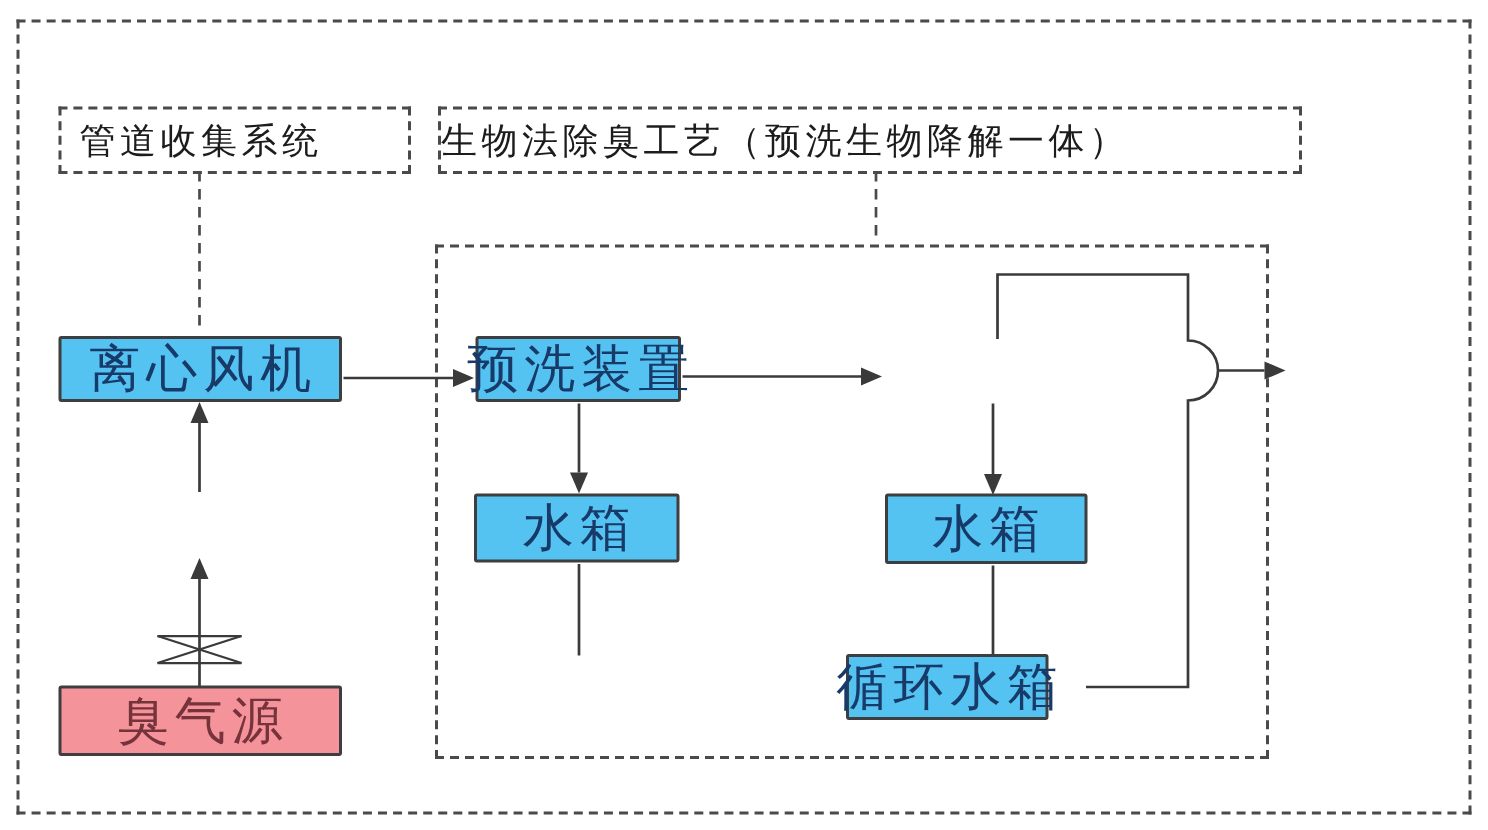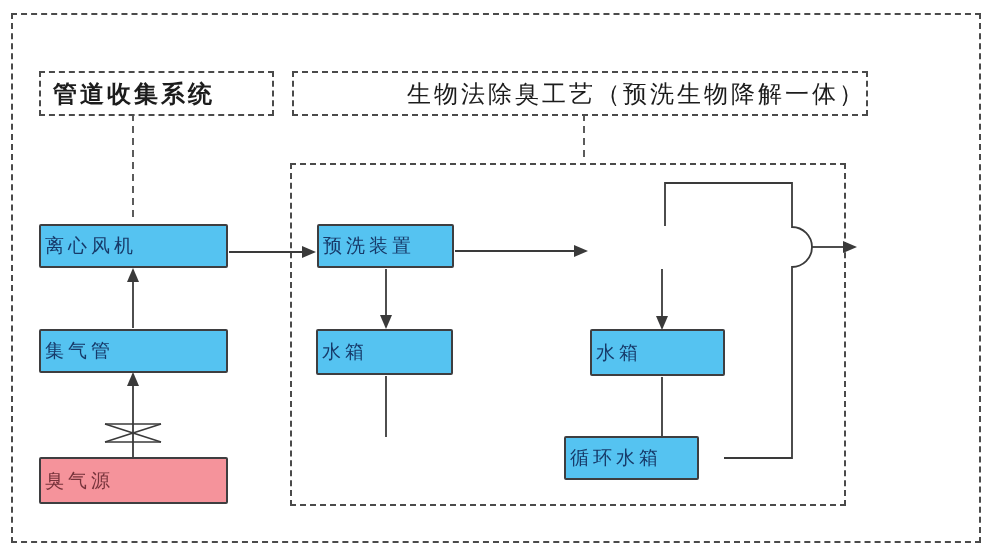--- a/index.html
+++ b/index.html
@@ -5,35 +5,35 @@
   html,body{margin:0;padding:0;background:var(--background,#fff);}
   body{font-family:"Liberation Serif","DejaVu Serif",serif;}
   #stage{position:relative;width:992px;height:553px;background:var(--background,#fff);overflow:hidden;}
 
   .outer-frame{position:absolute;left:11px;top:13px;width:966px;height:526px;
     border:2px dashed var(--dash,#4a4a4a);}
 
   .group-label{position:absolute;border:2px dashed var(--dash,#4a4a4a);
     display:flex;align-items:center;color:var(--label-text,#1c1c1c);
     font-size:24px;letter-spacing:3px;white-space:nowrap;background:var(--background,#fff);}
-  #pipeline-label{left:39px;top:71px;width:219px;height:41px;padding-left:12px;font-weight:bold;}
-  #process-label{left:292px;top:71px;width:572px;height:41px;justify-content:flex-end;}
+  #pipeline-label{left:39px;top:71px;width:219px;height:41px;padding-left:12px;}
+  #process-label{left:292px;top:71px;width:572px;height:41px;justify-content:flex-start;}
 
   .process-box{position:absolute;left:290px;top:163px;width:552px;height:339px;
     border:2px dashed var(--dash,#4a4a4a);}
 
   svg.wires{position:absolute;left:0;top:0;z-index:1;}
   .ln{stroke:var(--line,#3a3a3a);stroke-width:1.8;fill:none;}
   .dashln{stroke:var(--dash,#4a4a4a);stroke-width:1.8;stroke-dasharray:7 5;fill:none;}
   .ah{fill:var(--line,#3a3a3a);stroke:none;}
   .valve line{stroke:var(--line,#3a3a3a);stroke-width:1.5;}
 
   .node{position:absolute;z-index:2;border:2px solid var(--box-border,#3e3e40);
-    border-radius:2px;display:flex;align-items:center;justify-content:flex-start;
-    font-size:19px;letter-spacing:4px;text-indent:4px;white-space:nowrap;}
+    border-radius:2px;display:flex;align-items:center;justify-content:center;
+    font-size:34px;letter-spacing:4px;text-indent:4px;white-space:nowrap;}
   .node.blue{background:var(--blue-fill,#55c3f1);color:var(--blue-text,#173a69);}
   .node.pink{background:var(--pink-fill,#f5939b);color:var(--pink-text,#76333b);}
   .node.orange{background:var(--orange-fill,#fbcb8e);color:var(--orange-text,#6b4512);}
 </style>
 </head>
 <body>
 
 <div id="stage">
 
   <div class="outer-frame"></div>
@@ -83,23 +83,20 @@
 
   <div class="group-label" id="process-label">
     <span>生物法除臭工艺（预洗生物降解一体）</span>
   </div>
 
   <div class="process-box"></div>
 
   <div class="node blue" style="left:39px;top:224px;width:185px;height:40px">
     <span>离心风机</span>
   </div>
-  <div class="node blue" style="left:39px;top:329px;width:185px;height:40px">
-    <span>集气管</span>
-  </div>
   <div class="node pink" style="left:39px;top:457px;width:185px;height:43px">
     <span>臭气源</span>
   </div>
 
   <div class="node blue" style="left:317px;top:224px;width:133px;height:40px">
     <span>预洗装置</span>
   </div>
   <div class="node blue" style="left:316px;top:329px;width:133px;height:42px">
     <span>水箱</span>
   </div>

